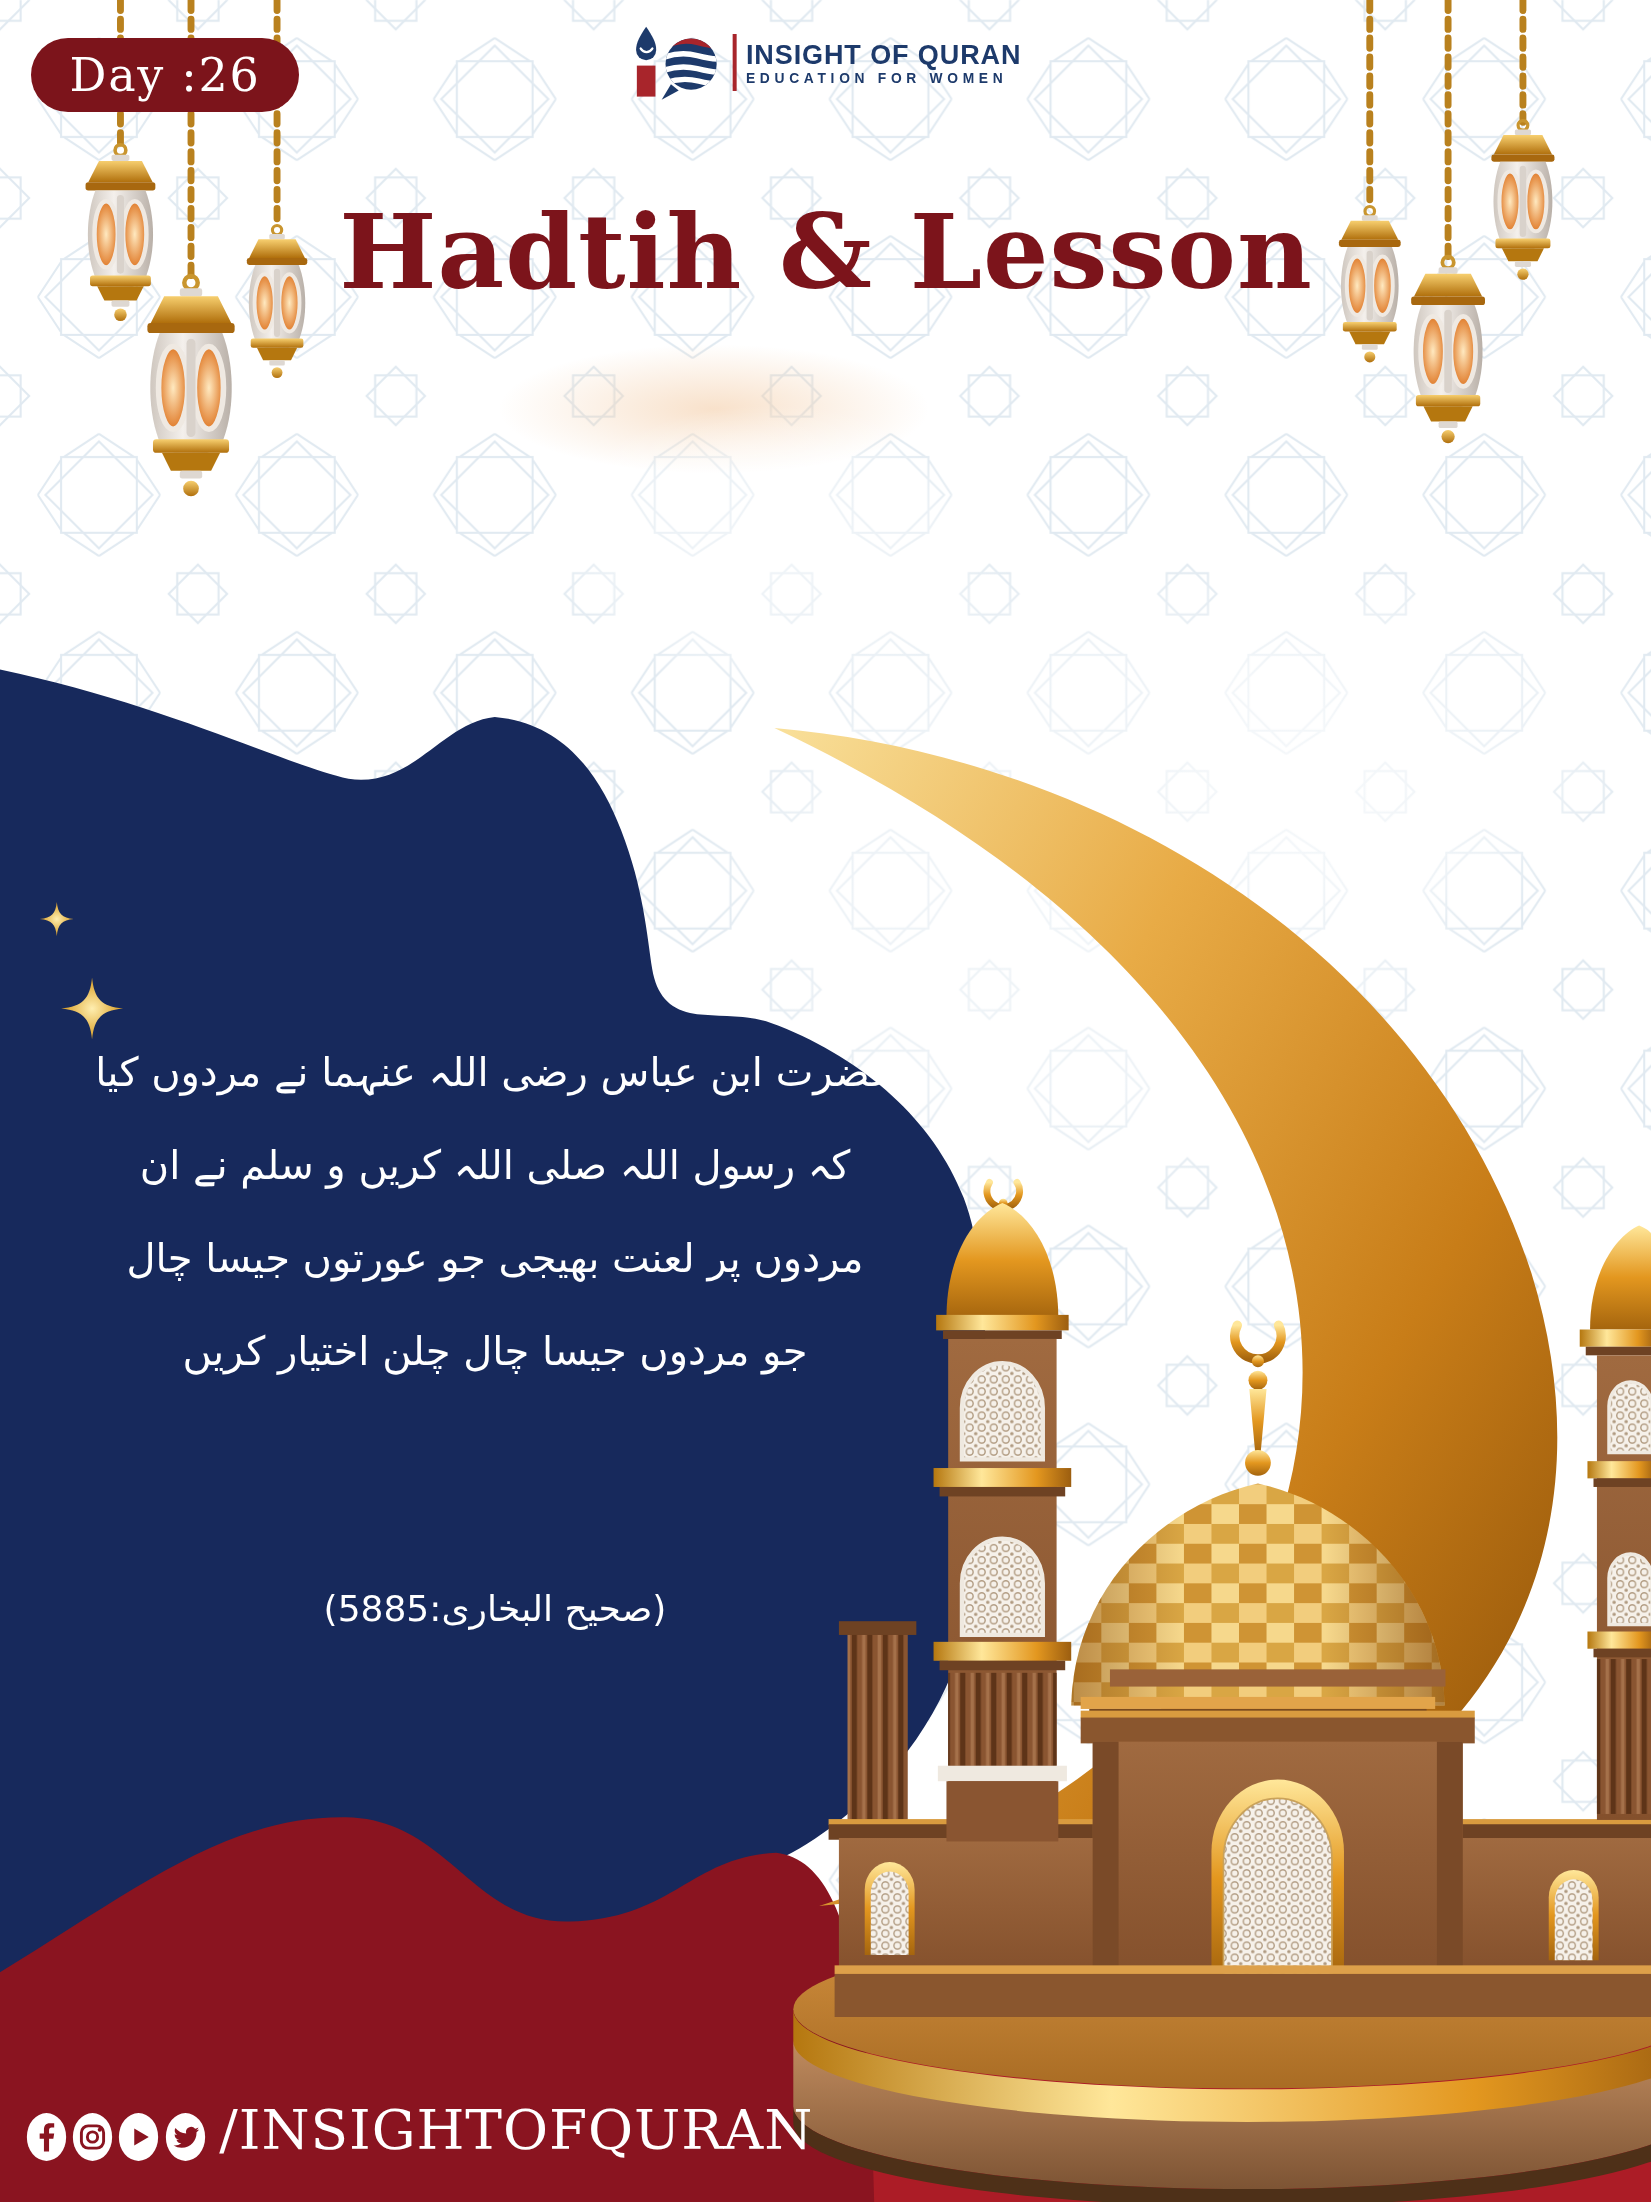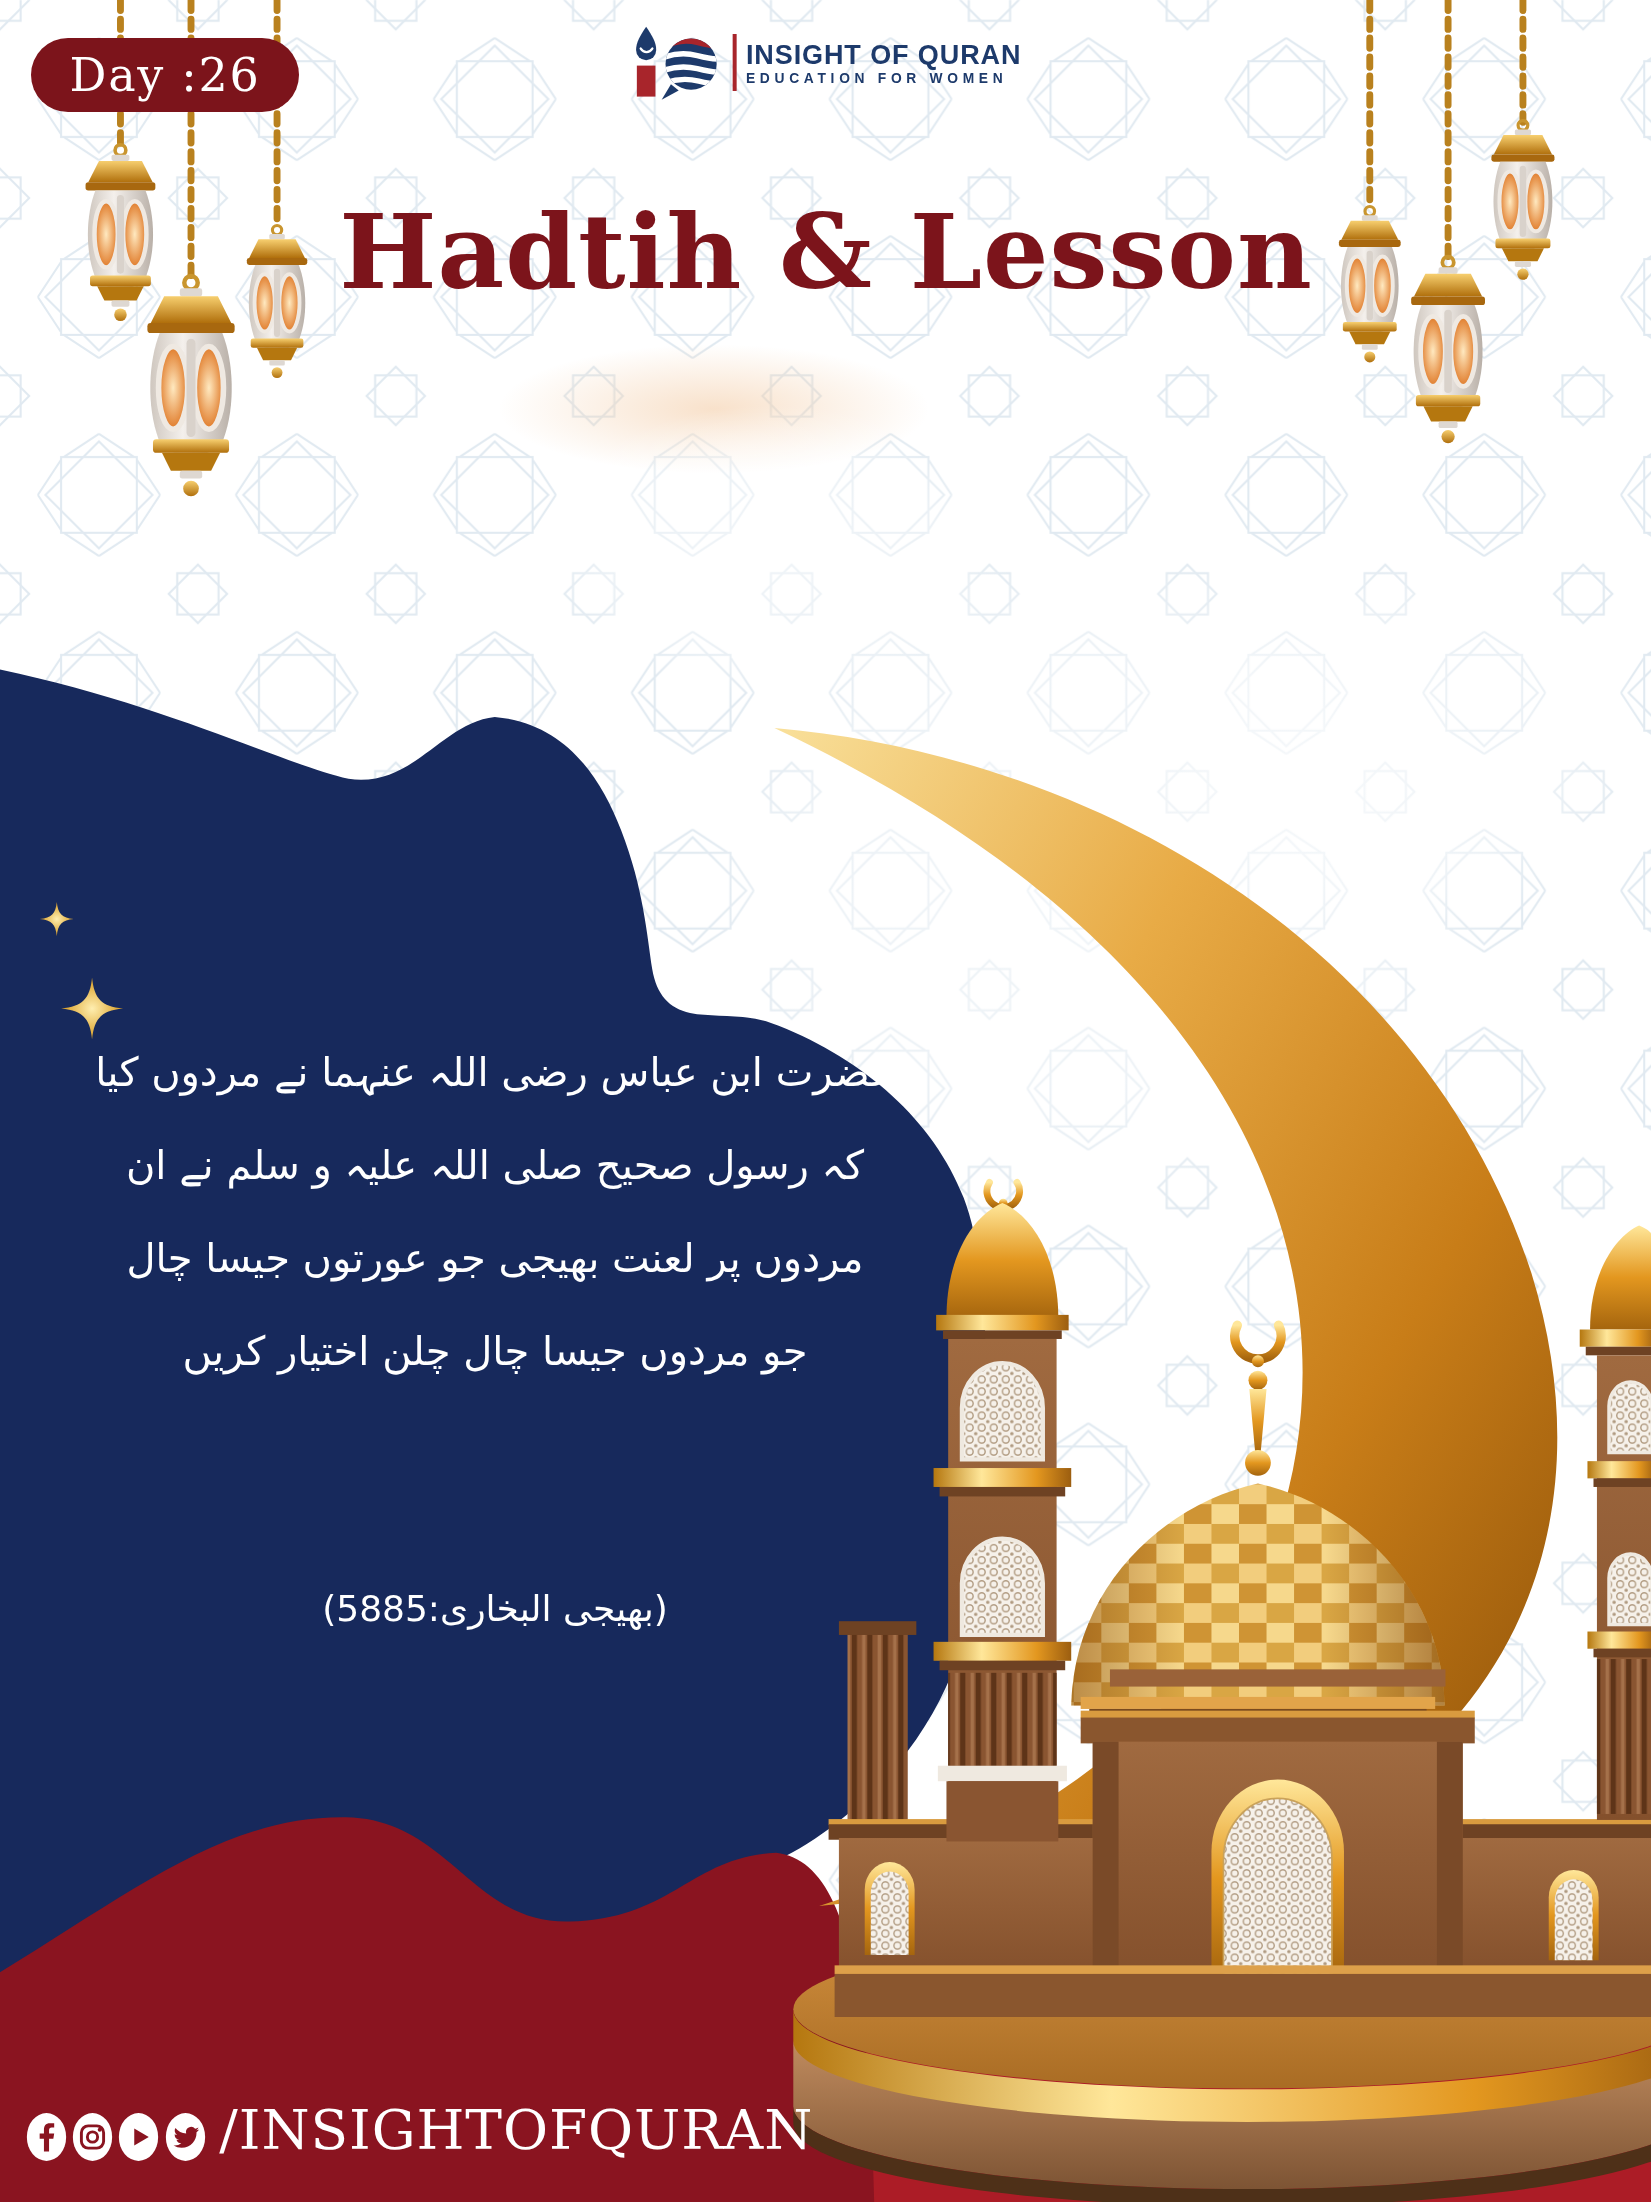--- a/index.html
+++ b/index.html
@@ -335,26 +335,26 @@
   <div class="logo-text">
     <div class="t1">INSIGHT OF QURAN</div>
     <div class="t2">EDUCATION FOR WOMEN</div>
   </div>
 </div>
 
 <div class="main-title">Hadtih &amp; Lesson</div>
 
 <div class="hadith">
   <div>حضرت ابن عباس رضی اللہ عنہما نے مردوں کیا</div>
-  <div>کہ رسول صحیح صلی اللہ علیہ و سلم نے ان</div>
+  <div>کہ رسول اللہ صلی اللہ کریں و سلم نے ان</div>
   <div>مردوں پر لعنت بھیجی جو عورتوں جیسا چال</div>
   <div>جو مردوں جیسا چال چلن اختیار کریں</div>
 </div>
 
-<div class="hadith-ref">(بھیجی البخاری:5885)</div>
+<div class="hadith-ref">(صحیح البخاری:5885)</div>
 
 <div class="footer">
   <svg class="sicon" viewBox="0 0 48 58">
     <ellipse cx="24" cy="29" rx="23" ry="28" fill="#ffffff"></ellipse>
     <path d="M27,46 L27,31 L32,31 L33,25 L27,25 L27,21 C27,19 28,18 30,18 L33,18 L33,13 L28,13 C23,13 21,16 21,21 L21,25 L16,25 L16,31 L21,31 L21,46 Z" fill="#8a1420"></path>
   </svg>
   <svg class="sicon" viewBox="0 0 48 58">
     <ellipse cx="24" cy="29" rx="23" ry="28" fill="#ffffff"></ellipse>
     <rect x="11" y="16" width="26" height="26" rx="8" fill="none" stroke="#8a1420" stroke-width="3.4"></rect>
     <circle cx="24" cy="29" r="6" fill="none" stroke="#8a1420" stroke-width="3.4"></circle>

